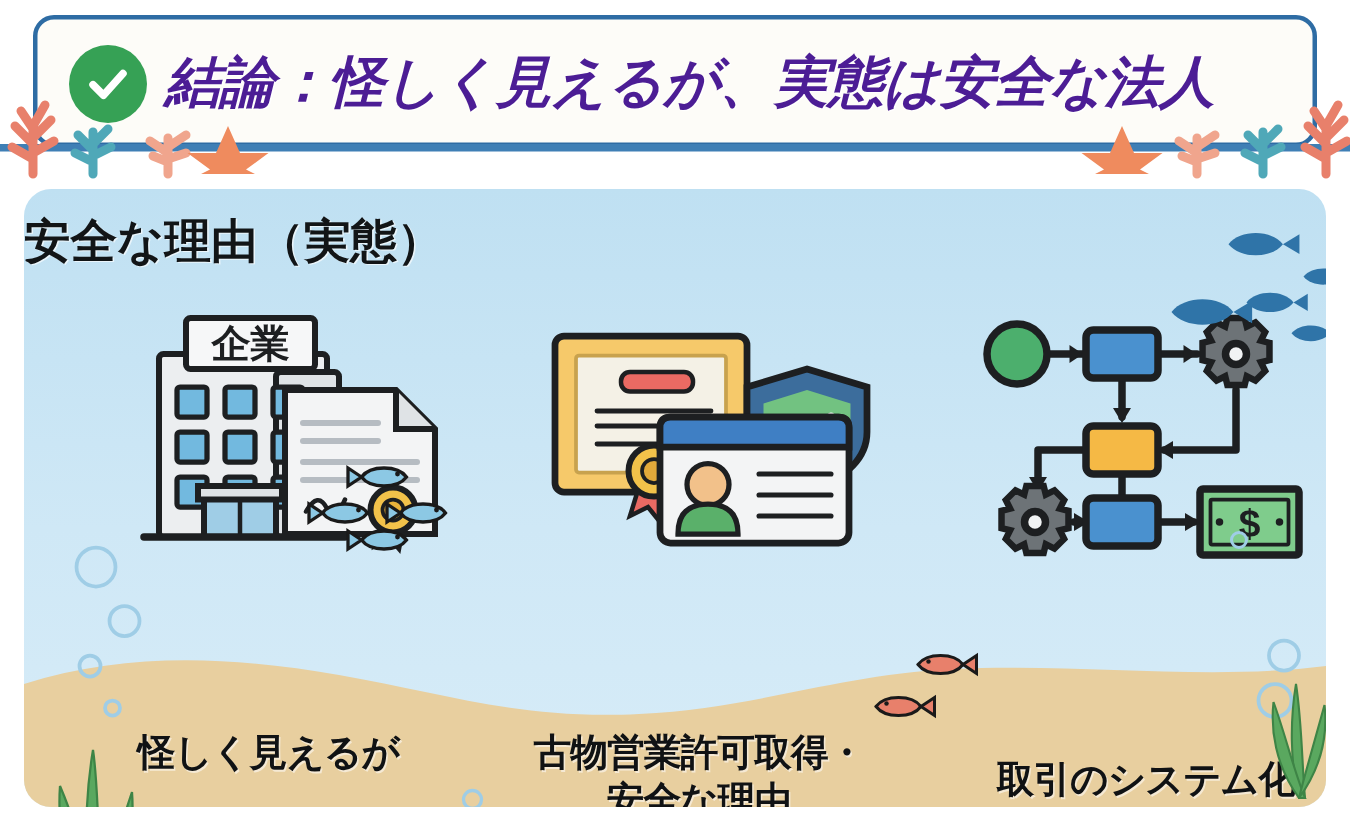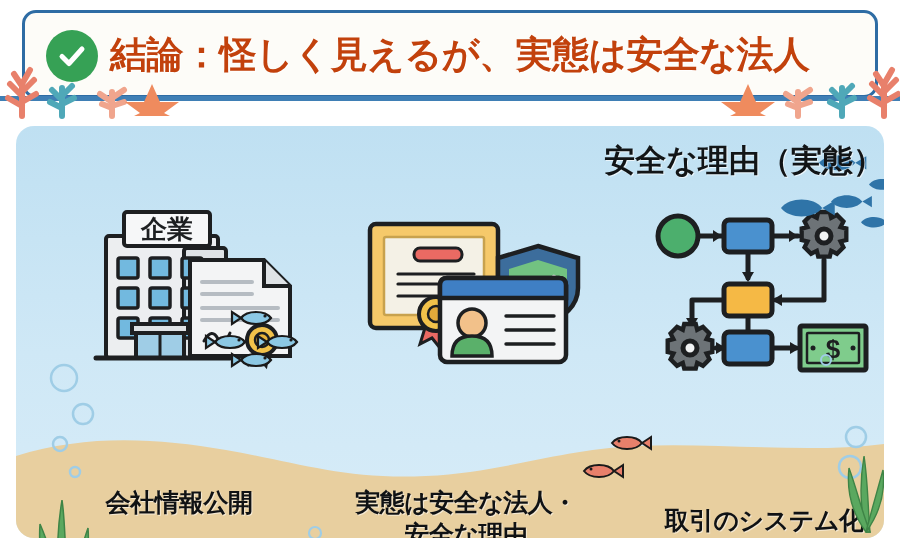--- a/index.html
+++ b/index.html
@@ -24,48 +24,48 @@
   #check-circle {
     position: absolute; left: 46px; top: 30px;
     width: 52px; height: 52px; border-radius: 50%;
     background: #36a155;
     display: flex; align-items: center; justify-content: center;
     z-index: 4;
   }
   #check-circle svg { display: block; }
   #header-title {
     position: absolute; left: 110px; top: 22px; width: 770px;
-    font-size: 37px; font-weight: bold; color: #c2410c;
+    font-size: 37px; font-weight: bold; color: #4c1d95;
     letter-spacing: -0.5px; line-height: 66px; white-space: nowrap;
     text-shadow: 1px 1px 0 rgba(255,255,255,0.9);
     z-index: 3;
+    font-style: italic;
   }
   #header-rule {
     position: absolute; left: 0; top: 96px; width: 900px; height: 5px;
     background: #3f7fb5; z-index: 1;
   }
   .deco { position: absolute; z-index: 2; }
 
   
   #panel {
     position: absolute; left: 16px; top: 126px;
     width: 868px; height: 412px;
     border-radius: 18px; overflow: hidden;
     background: linear-gradient(#bfe0f2, #cfe8f6 55%, #d7ecf8);
   }
   #sand {
     position: absolute; left: 0; bottom: 0; width: 868px; height: 128px;
   }
   #panel-title {
     position: absolute; left: 0; top: 14px; width: 868px;
-    text-align: right; font-size: 31px; font-weight: bold;
+    text-align: left; font-size: 31px; font-weight: bold;
     color: #121517; letter-spacing: 0px;
     text-shadow: 1px 1px 0 rgba(255,255,255,0.65);
     z-index: 6;
-    padding-left: 48px;
   }
   .col-art { position: absolute; }
   .col-head {
     position: absolute; text-align: center;
     font-size: 25px; font-weight: bold; color: #101214;
     line-height: 32px; letter-spacing: -0.5px;
     text-shadow: 1px 1px 0 rgba(255,255,255,0.55);
   }
 
   #col1-head { left: 18px;  top: 360px; width: 290px; }
@@ -361,25 +361,25 @@
       <rect x="161" y="127" width="52" height="30" rx="1" fill="#7fcc8c" stroke="#1d1f21" stroke-width="2.5"></rect>
       <text x="187" y="152" text-anchor="middle" font-size="26" font-weight="bold" font-family="'Liberation Sans', sans-serif" fill="#1d1f21">$</text>
       <circle cx="167" cy="142" r="2.5" fill="#1d1f21"></circle>
       <circle cx="207" cy="142" r="2.5" fill="#1d1f21"></circle>
     </g>
   </svg>
 
   <div id="panel-title">安全な理由（実態）</div>
 
   <div class="col-head" id="col1-head">
-    <div>会社情報公開</div>
+    <div>怪しく見えるが</div>
   </div>
 
   <div class="col-head" id="col2-head">
-    <div>実態は安全な法人・</div>
+    <div>古物営業許可取得・</div>
     <div>安全な理由</div>
   </div>
 
   <div class="col-head" id="col3-head">
     <div>取引のシステム化</div>
   </div>
 
 </div>
 
 </body></html>

